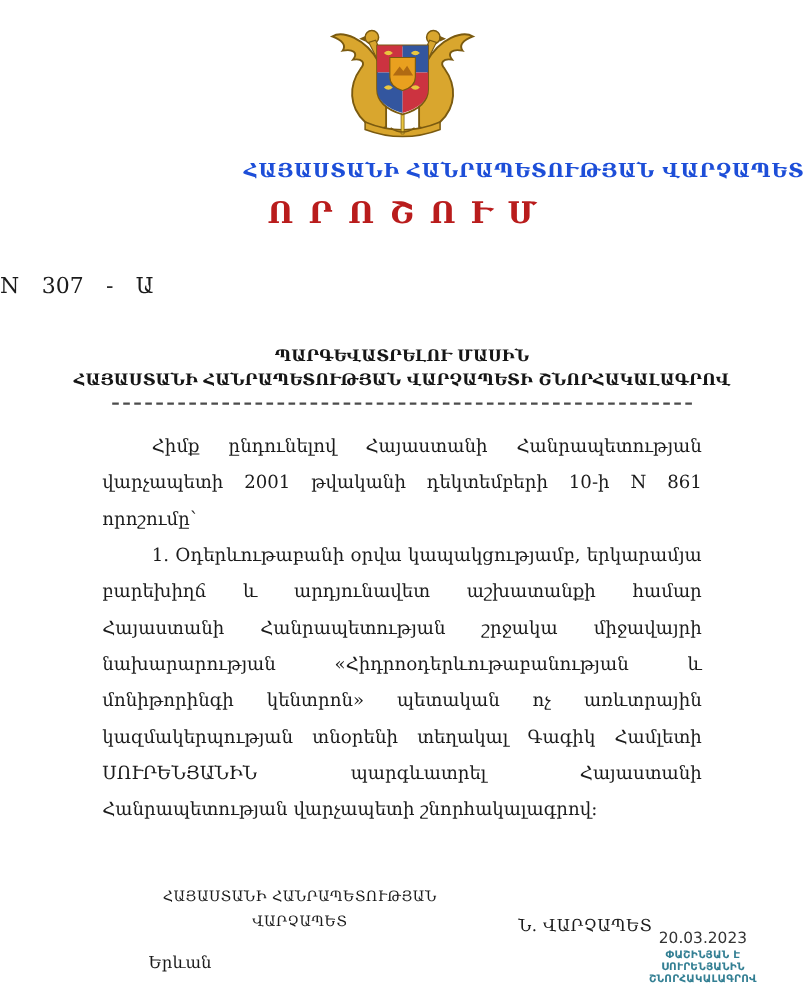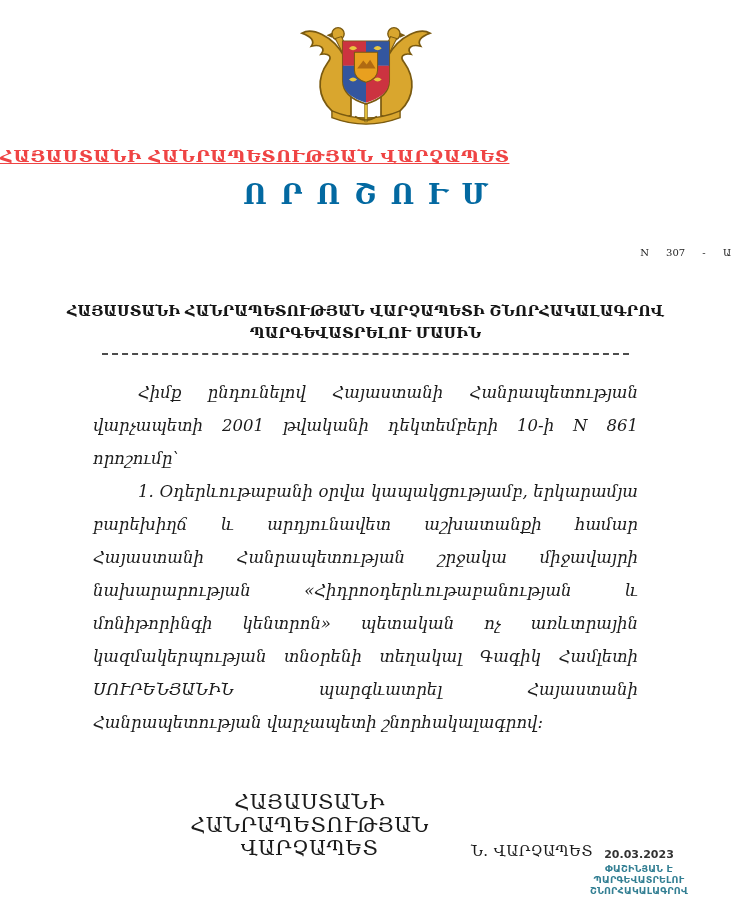--- a/index.html
+++ b/index.html
@@ -12,40 +12,39 @@
     color: #1b1b1b;
     overflow: hidden;
   }
   .emblem {
     width: 150px;
     margin: 14px auto 0;
     display: block;
   }
   .org-title {
     margin-top: 12px;
-    text-align: left;
+    text-align: right;
     font-weight: bold;
     font-size: 17.5px;
     letter-spacing: 0.6px;
-    color: #ef4444;
-    text-decoration: underline;
+    color: #1d4ed8;
   }
   .doc-type {
     margin-top: 13px;
     text-align: center;
     font-weight: bold;
     font-size: 27px;
     letter-spacing: 14px;
     padding-left: 14px; 
-    color: #0369a1;
+    color: #b91c1c;
   }
   .decree-number {
     margin-top: 37px;
-    text-align: right;
-    font-size: 10px;
+    text-align: left;
+    font-size: 20px;
     word-spacing: 14px;
     color: #1b1b1b;
   }
   .subject {
     margin-top: 42px;
     text-align: center;
     font-weight: bold;
     font-size: 14.5px;
     line-height: 22px;
     color: #161616;
@@ -56,31 +55,31 @@
     margin: 9px auto 0;
     border-bottom: 2px dashed #4c4c4c;
   }
   .content {
     width: 545px;
     margin: 21px auto 0;
     text-align: justify;
     font-size: 16.5px;
     line-height: 33px;
   }
-  .content p { margin: 0; text-indent: 45px; font-style: italic; }
+  .content p { margin: 0; text-indent: 45px; }
   .sig-row {
     display: flex;
     align-items: flex-end;
     width: 545px;
     margin: 52px auto 0;
   }
   .sig-left {
     margin-left: 55px;
     text-align: center;
-    font-size: 21px;
+    font-size: 13px;
     line-height: 23px;
     letter-spacing: 0.4px;
   }
   .sig-name {
     margin-left: auto;
     margin-right: 45px;
     font-size: 15px;
     letter-spacing: 0.4px;
     white-space: nowrap;
   }
@@ -92,25 +91,24 @@
     font-size: 15px;
   }
   .stamp {
     position: absolute;
     right: 26px;
     bottom: 5px;
     width: 132px;
     text-align: center;
   }
   .stamp-date {
-    font-size: 11px;
+    font-size: 14px;
     color: #333333;
     margin-bottom: 2px;
     font-family: "DejaVu Sans", "Liberation Sans", sans-serif;
-    font-weight: bold;
   }
   .stamp-line {
     font-size: 9.5px;
     font-weight: bold;
     line-height: 11px;
     letter-spacing: 0.2px;
     color: var(--stamp-color, #337f93);
     font-family: "DejaVu Sans", "Liberation Sans", sans-serif;
   }
 </style>
@@ -150,38 +148,39 @@
       <path d="M93 56 h34 v26 q0 13 -17 18 q-17 -5 -17 -18 Z" fill="#e9a01f" stroke="#7a5a10" stroke-width="1.5"></path>
       <path d="M97 80 l9 -12 5 6 5 -7 8 13 Z" fill="#b06a12"></path>
     </svg>
   </div>
 
   <div class="org-title">ՀԱՅԱՍՏԱՆԻ ՀԱՆՐԱՊԵՏՈՒԹՅԱՆ ՎԱՐՉԱՊԵՏ</div>
   <div class="doc-type">ՈՐՈՇՈՒՄ</div>
   <div class="decree-number">N 307 - Ա</div>
 
   <div class="subject">
+    <div>ՊԱՐԳԵՎԱՏՐԵԼՈՒ ՄԱՍԻՆ</div>
     <div>ՀԱՅԱՍՏԱՆԻ ՀԱՆՐԱՊԵՏՈՒԹՅԱՆ ՎԱՐՉԱՊԵՏԻ ՇՆՈՐՀԱԿԱԼԱԳՐՈՎ</div>
-    <div>ՊԱՐԳԵՎԱՏՐԵԼՈՒ ՄԱՍԻՆ</div>
   </div>
   <div class="separator"></div>
 
   <div class="content">
     <p>Հիմք ընդունելով Հայաստանի Հանրապետության վարչապետի 2001 թվականի դեկտեմբերի 10-ի N 861 որոշումը՝</p>
     <p>1. Օդերևութաբանի օրվա կապակցությամբ, երկարամյա բարեխիղճ և արդյունավետ աշխատանքի համար Հայաստանի Հանրապետության շրջակա միջավայրի նախարարության «Հիդրոօդերևութաբանության և մոնիթորինգի կենտրոն» պետական ոչ առևտրային կազմակերպության տնօրենի տեղակալ Գագիկ Համլետի ՍՈՒՐԵՆՅԱՆԻՆ պարգևատրել Հայաստանի Հանրապետության վարչապետի շնորհակալագրով:</p>
   </div>
 
   <div class="sig-row">
     <div class="sig-left">
       <div>ՀԱՅԱՍՏԱՆԻ ՀԱՆՐԱՊԵՏՈՒԹՅԱՆ</div>
       <div>ՎԱՐՉԱՊԵՏ</div>
     </div>
     <div class="sig-name">Ն. ՎԱՐՉԱՊԵՏ</div>
   </div>
+  <div class="place">Երևան</div>
 
   <div class="stamp">
     <div class="stamp-date">20.03.2023</div>
     <div class="stamp-line">ՓԱՇԻՆՅԱՆ Է</div>
-    <div class="stamp-line">ՊԱՐԳԵՎԱՏՐԵԼՈՒ</div>
+    <div class="stamp-line">ՍՈՒՐԵՆՅԱՆԻՆ</div>
     <div class="stamp-line">ՇՆՈՐՀԱԿԱԼԱԳՐՈՎ</div>
   </div>
 
 </div>
 
 </body></html>

